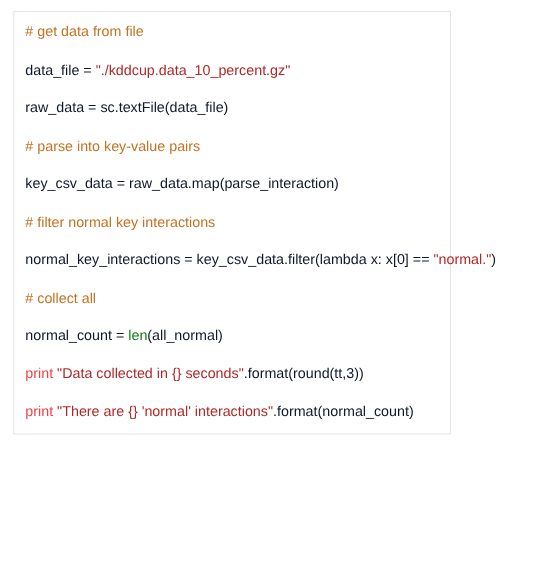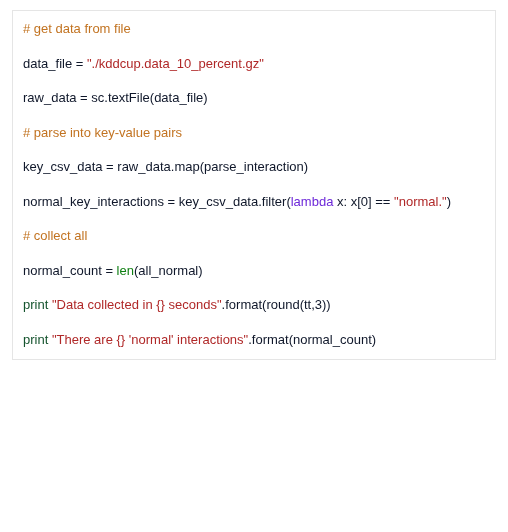--- a/index.html
+++ b/index.html
@@ -7,41 +7,42 @@
       font-family: "Malgun Gothic", "Segoe UI", Arial, sans-serif;
       background: #fff;
       padding: 10px 12px;
       font-size: 13px;
       line-height: 1.5;
       color: #383838;
     }
     .code-block {
       border: 1px solid #e5e5e5;
       padding: 8px 10px 10px 10px;
-      width: 484px;
+      width: 398px;
     }
     .line {
       margin-bottom: 15px;
       white-space: pre;
     }
     .line:last-child { margin-bottom: 0; }
     .comment { color: #c27321; }
     .assign { color: #0f172a; }
     .string { color: #b02828; }
     .builtin { color: #0f7f12; }
-    .lambda { color: #6d28d9; }
-    .print-kw { color: #14532d; }
+    .lambda { color: #0f172a; }
+    .print-kw { color: #ef4444; }
   </style>
 </head>
 <body>
 
 <div class="code-block">
   <div class="line"><span class="comment"># get data from file</span></div>
   <div class="line"><span class="assign">data_file = </span><span class="string">"./kddcup.data_10_percent.gz"</span></div>
   <div class="line"><span class="assign">raw_data = sc.textFile(data_file)</span></div>
   <div class="line"><span class="comment"># parse into key-value pairs</span></div>
   <div class="line"><span class="assign">key_csv_data = raw_data.map(parse_interaction)</span></div>
+  <div class="line"><span class="comment"># filter normal key interactions</span></div>
   <div class="line"><span class="assign">normal_key_interactions = key_csv_data.filter(</span><span class="lambda">lambda</span><span class="assign"> x: x[0] == </span><span class="string">"normal."</span><span class="assign">)</span></div>
   <div class="line"><span class="comment"># collect all</span></div>
   <div class="line"><span class="assign">normal_count = </span><span class="builtin">len</span><span class="assign">(all_normal)</span></div>
   <div class="line"><span class="print-kw">print</span><span> </span><span class="string">"Data collected in {} seconds"</span><span class="assign">.format(round(tt,3))</span></div>
   <div class="line"><span class="print-kw">print</span><span> </span><span class="string">"There are {} 'normal' interactions"</span><span class="assign">.format(normal_count)</span></div>
 </div>
 
 </body></html>

